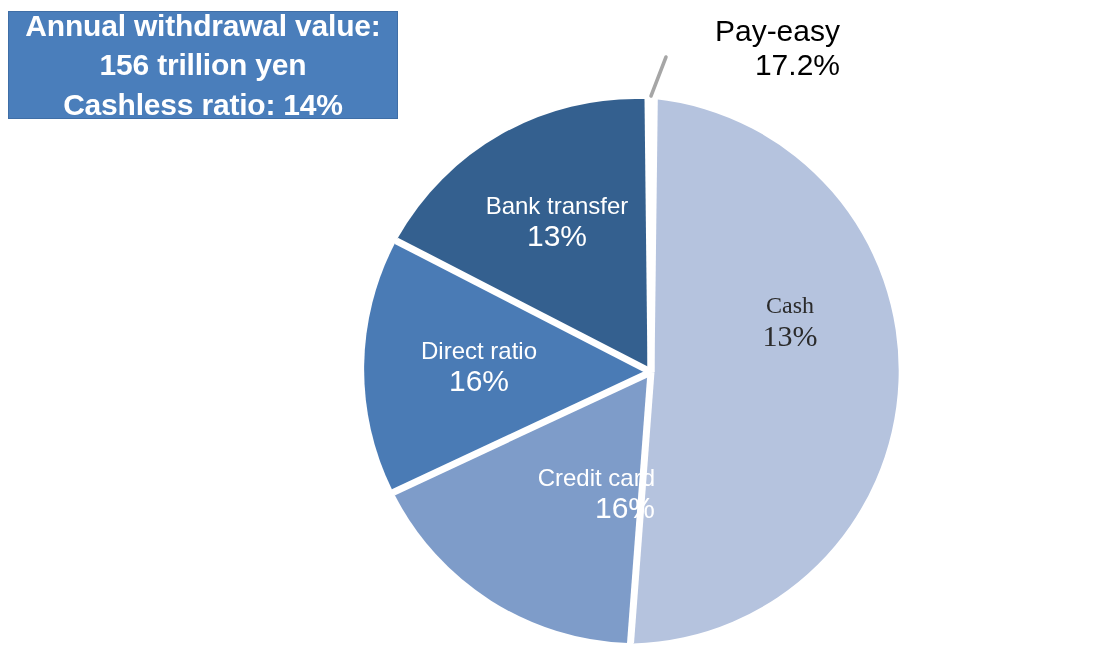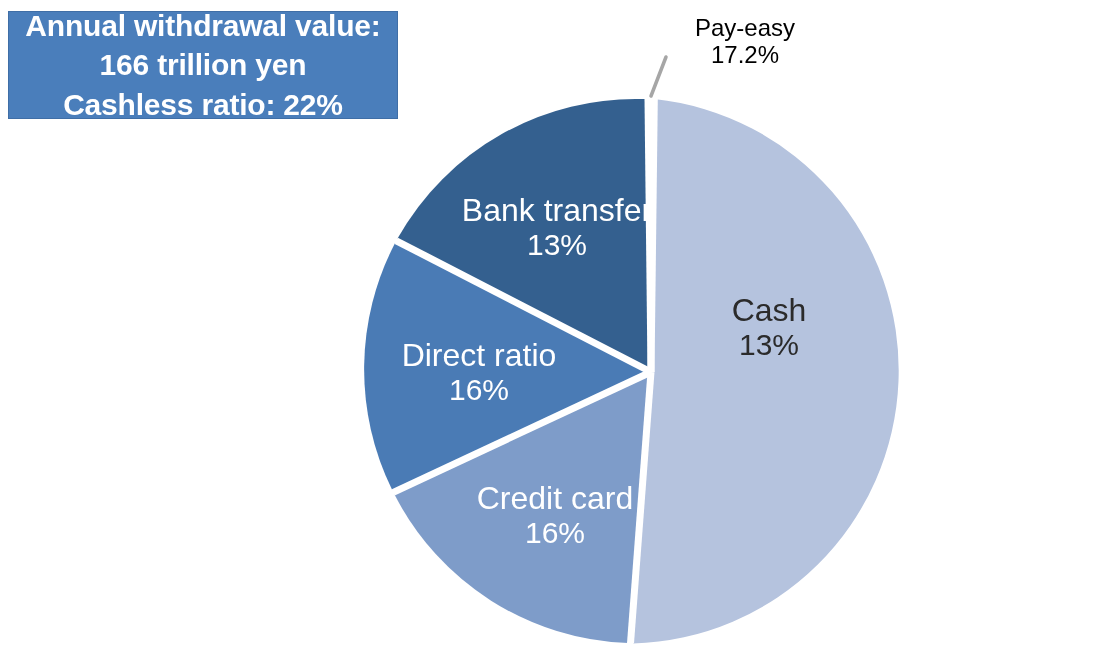--- a/index.html
+++ b/index.html
@@ -54,59 +54,62 @@
 
   
   .slice-label {
     position: absolute;
     text-align: center;
     line-height: 1.14;
     white-space: nowrap;
     pointer-events: none;
   }
   .slice-label .lbl-name {
-    font-size: 32px;
+    font-size: 24px;
     display: block;
   }
   .slice-label .lbl-value {
     font-size: 30px;
     display: block;
   }
   .label-light { color: #ffffff; }
   .label-dark  { color: #2b2b2b; }
 
   #label-cash {
-    left: 679px;
+    left: 700px;
     top: 292px;
     width: 180px;
+    font-family: Liberation Serif, serif;
   }
   #label-bank-transfer {
     left: 447px;
     top: 192px;
     width: 220px;
   }
   #label-direct-debit {
     left: 383px;
     top: 337px;
     width: 192px;
   }
   #label-credit-card {
     left: 455px;
-    top: 480px;
+    top: 464px;
     width: 200px;
+    text-align: right;
   }
   #label-pay-easy {
     left: 650px;
     top: 14px;
     width: 190px;
     color: #000000;
   }
   #label-pay-easy .lbl-name,
   #label-pay-easy .lbl-value {
-    font-size: 24px;
+    font-size: 30px;
+    text-align: right;
   }
 </style>
 </head>
 <body>
 
 <div id="pie-chart">
   <svg width="1120" height="668" viewBox="0 0 1120 668">
 
     <path fill="#b5c3de" d="M 651 372 L 654.3 99.0 A 273 273 0 0 1 633.0 643.4 Z"></path>
 
@@ -150,15 +153,15 @@
   <span class="lbl-value">16%</span>
 </div>
 
 <div class="slice-label" id="label-pay-easy">
   <span class="lbl-name">Pay-easy</span>
   <span class="lbl-value">17.2%</span>
 </div>
 
 <div id="annotation-box">
   <span class="ann-line">Annual withdrawal value:</span>
-  <span class="ann-line">166 trillion yen</span>
-  <span class="ann-line">Cashless ratio: 22%</span>
+  <span class="ann-line">156 trillion yen</span>
+  <span class="ann-line">Cashless ratio: 14%</span>
 </div>
 
 </body></html>

